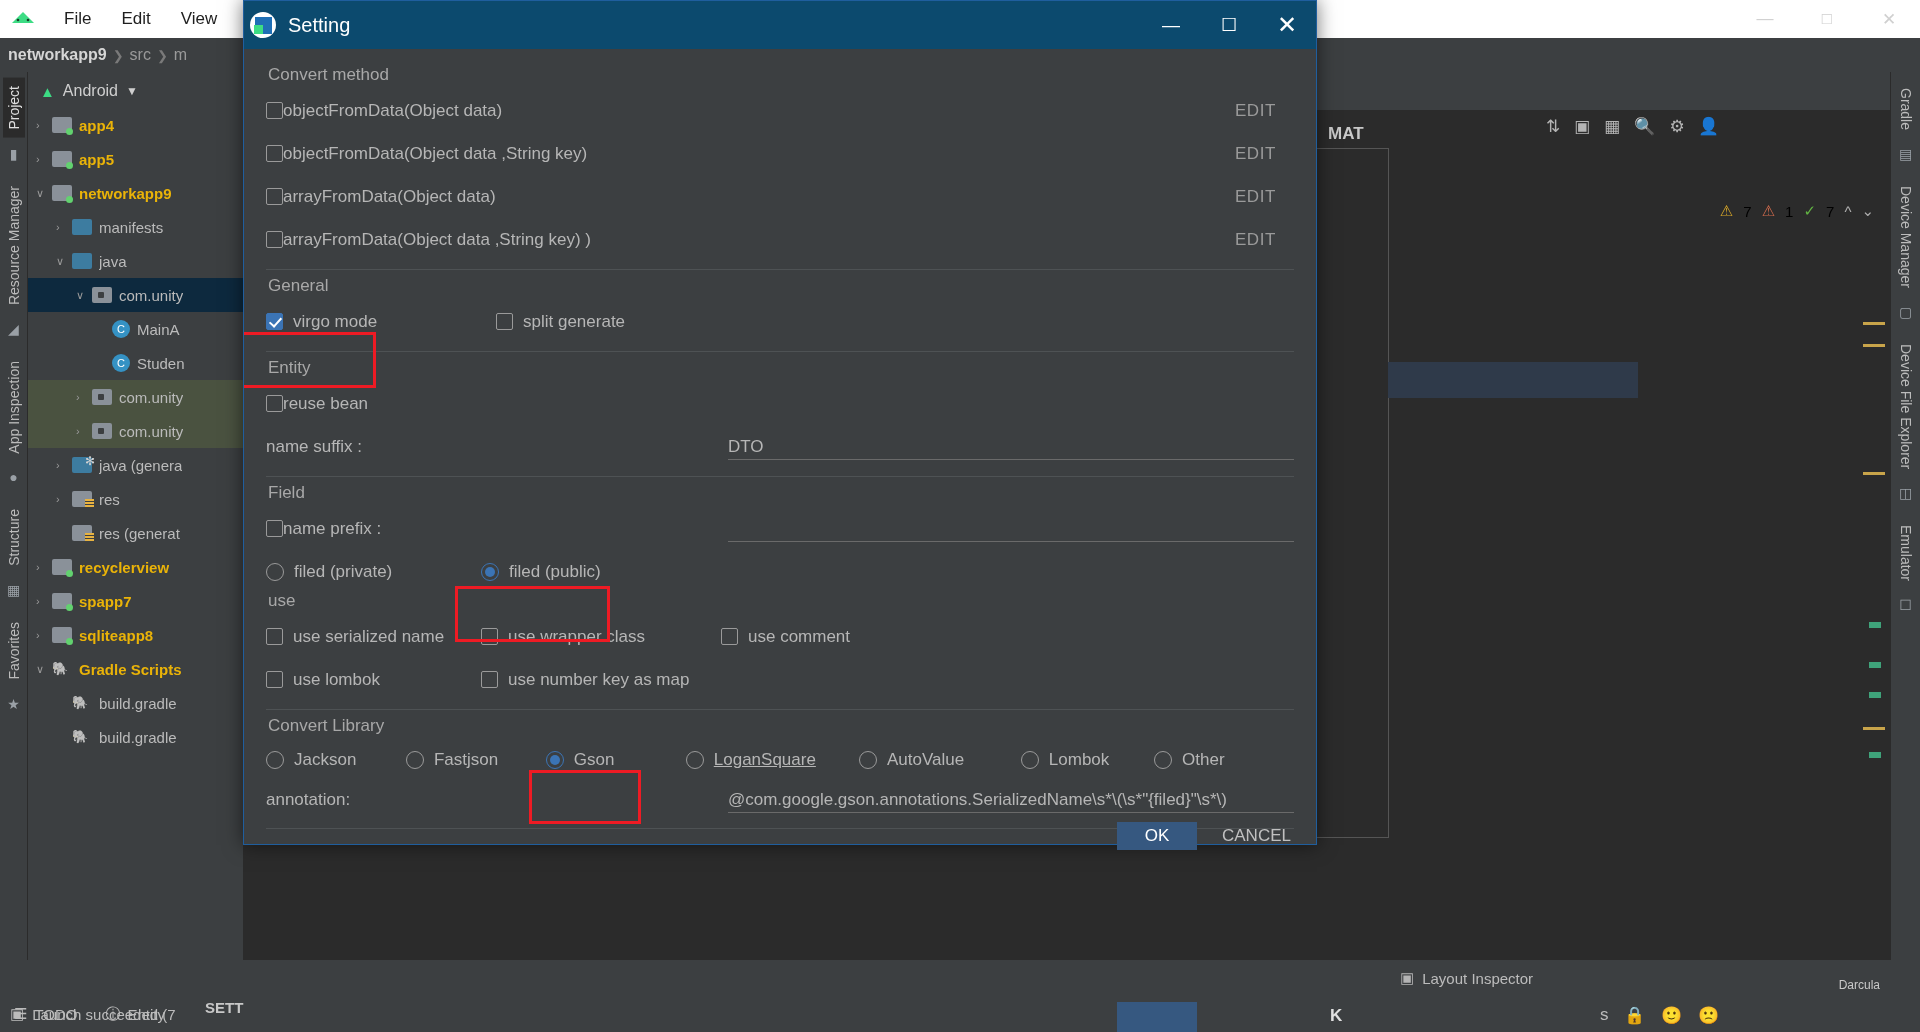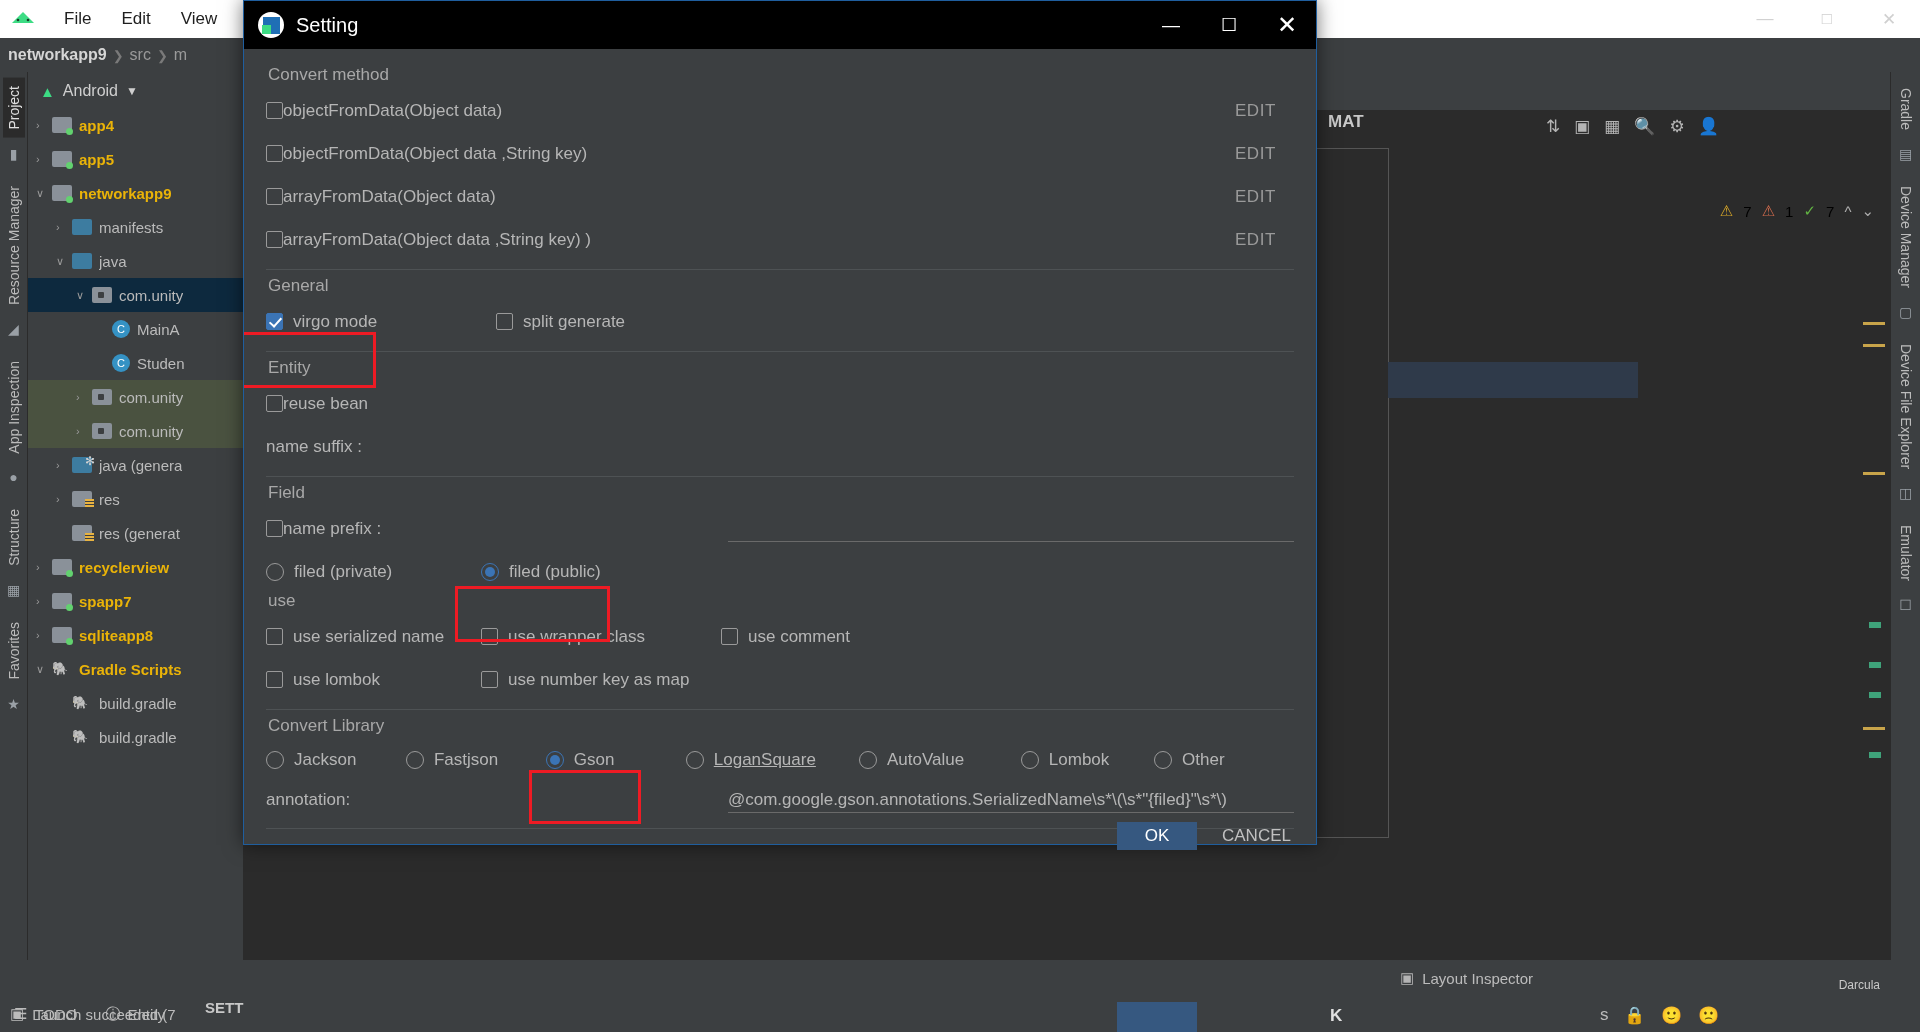--- a/index.html
+++ b/index.html
@@ -76,21 +76,21 @@
   .tname { overflow: hidden; text-overflow: clip; }
   .tname.b { font-weight: bold; color: #eab308; }
   .droid { color: #3ddc84; font-size: 15px; }
 
   
   .editor-area {
     position: absolute; left: 243px; top: 72px; width: 1677px; height: 924px; background: #2b2b2b;
   }
   .editor-tabs { position:absolute; left:0; top:0; height:38px; width:100%; background:#3c3f41; }
   .etab { position:absolute; left:6px; top:6px; padding:4px 10px; border:1px solid #5a5a5a; color:#bbb; font-size:15px; }
-  .fmt-label { position:absolute; left:1085px; top:40px; color:#c8c8c8; font-size:17px; font-weight:bold; }
+  .fmt-label { position:absolute; left:1085px; top:52px; color:#c8c8c8; font-size:17px; font-weight:bold; }
   .json-label { position:absolute; left:-35px; top:52px; color:#a0c8e8; font-size:16px; }
   .json-panel { position:absolute; left:6px; top:76px; width:1140px; height:690px; border:1px solid #555; background:#2b2b2b; }
   .right-icons { position:absolute; right:200px; top:44px; display:flex; gap:14px; color:#b4b4b4; font-size:17px; }
   .insp-row { position:absolute; right:46px; top:130px; display:flex; align-items:center; gap:10px; font-size:15px; }
   .warn-y { color:#d6a628; } .warn-r { color:#cf6a4c; } .ok-g { color:#62b543; } .chev { color:#b0b0b0; }
   .hl-band { position:absolute; left:1145px; top:290px; width:250px; height:36px; background:#2f3a4a; }
   .scroll-marks { position:absolute; right:35px; top:210px; width:22px; height:560px; }
   .smark { position:absolute; height:3px; }
 
   
@@ -110,22 +110,22 @@
   .k-ghost { position:absolute; left:1330px; bottom:6px; color:#e0e0e0; font-size:17px; font-weight:bold; }
 
   
   .dialog {
     position: absolute; left: 243px; top: 0px; width: 1074px; height: 845px;
     background: #3c3f41; border: 1px solid #1f5e9e;
     box-shadow: 0 0 18px rgba(0,0,0,.55);
     display: flex; flex-direction: column;
   }
   .dlg-title {
-    height: 48px; background: #000000; display: flex; align-items: center;
-    padding-left: 14px; color: #ffffff; font-size: 20px; position: relative;
+    height: 48px; background: #0c4a6e; display: flex; align-items: center;
+    padding-left: 6px; color: #ffffff; font-size: 20px; position: relative;
   }
   .dlg-icon {
     width: 26px; height: 26px; border-radius: 50%; background:#fff; margin-right: 12px;
     display:flex; align-items:center; justify-content:center; position:relative; overflow:hidden;
   }
   .dlg-icon .sq { width:17px; height:17px; background:#1f6fb5; position:relative; }
   .dlg-icon .sq::after { content:""; position:absolute; left:-1px; bottom:0; width:9px; height:9px; background:#3ddc84; }
   .dlg-ctls { position:absolute; right:0; top:0; height:48px; display:flex; }
   .dlg-ctl { width:58px; height:48px; display:flex; align-items:center; justify-content:center; color:#fff; font-size:18px; }
   .dlg-ctl.close { font-size:24px; }
@@ -478,20 +478,21 @@
 
       <div class="sec-title">Entity</div>
       <div class="row">
         <span class="cbx-wrap">
           <span class="cbx"></span>
           <span>reuse bean</span>
         </span>
       </div>
       <div class="row">
         <span class="lbl" style="width:462px;">name suffix :</span>
+        <span class="field-line">DTO</span>
       </div>
 
       <div class="hr"></div>
 
       <div class="sec-title">Field</div>
       <div class="row">
         <span class="cbx-wrap" style="width:462px;">
           <span class="cbx"></span>
           <span>name prefix :</span>
         </span>

